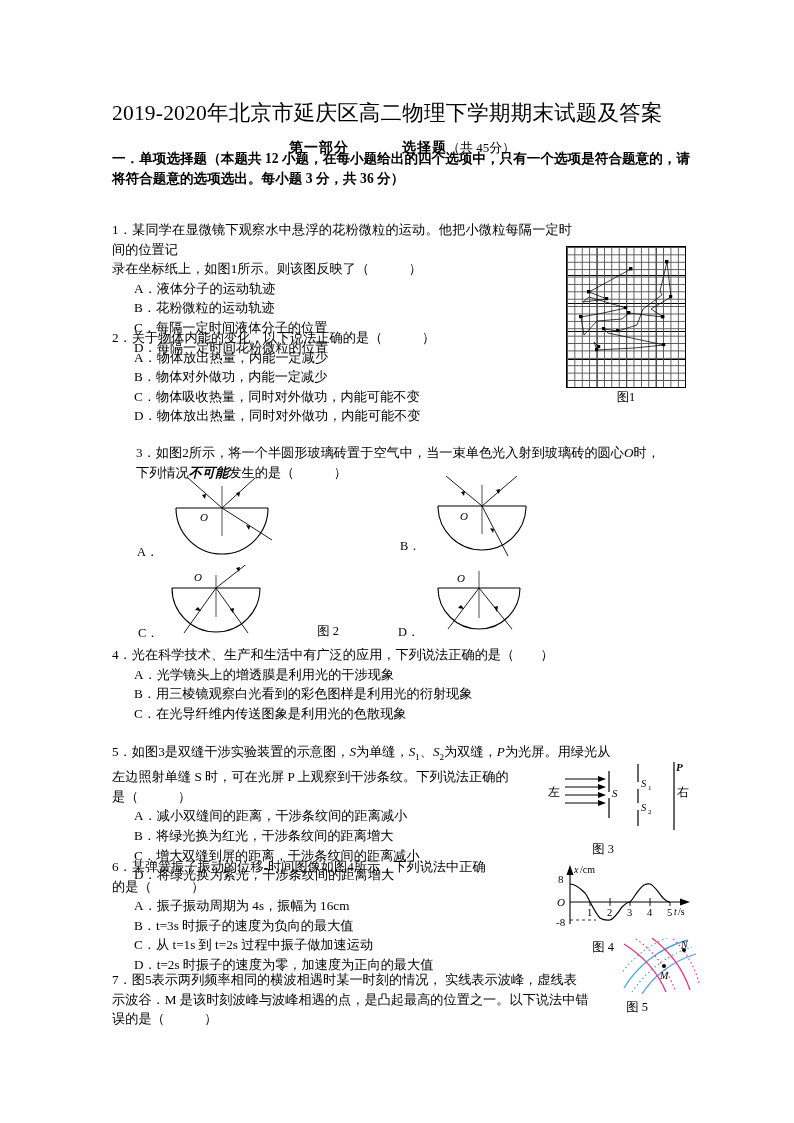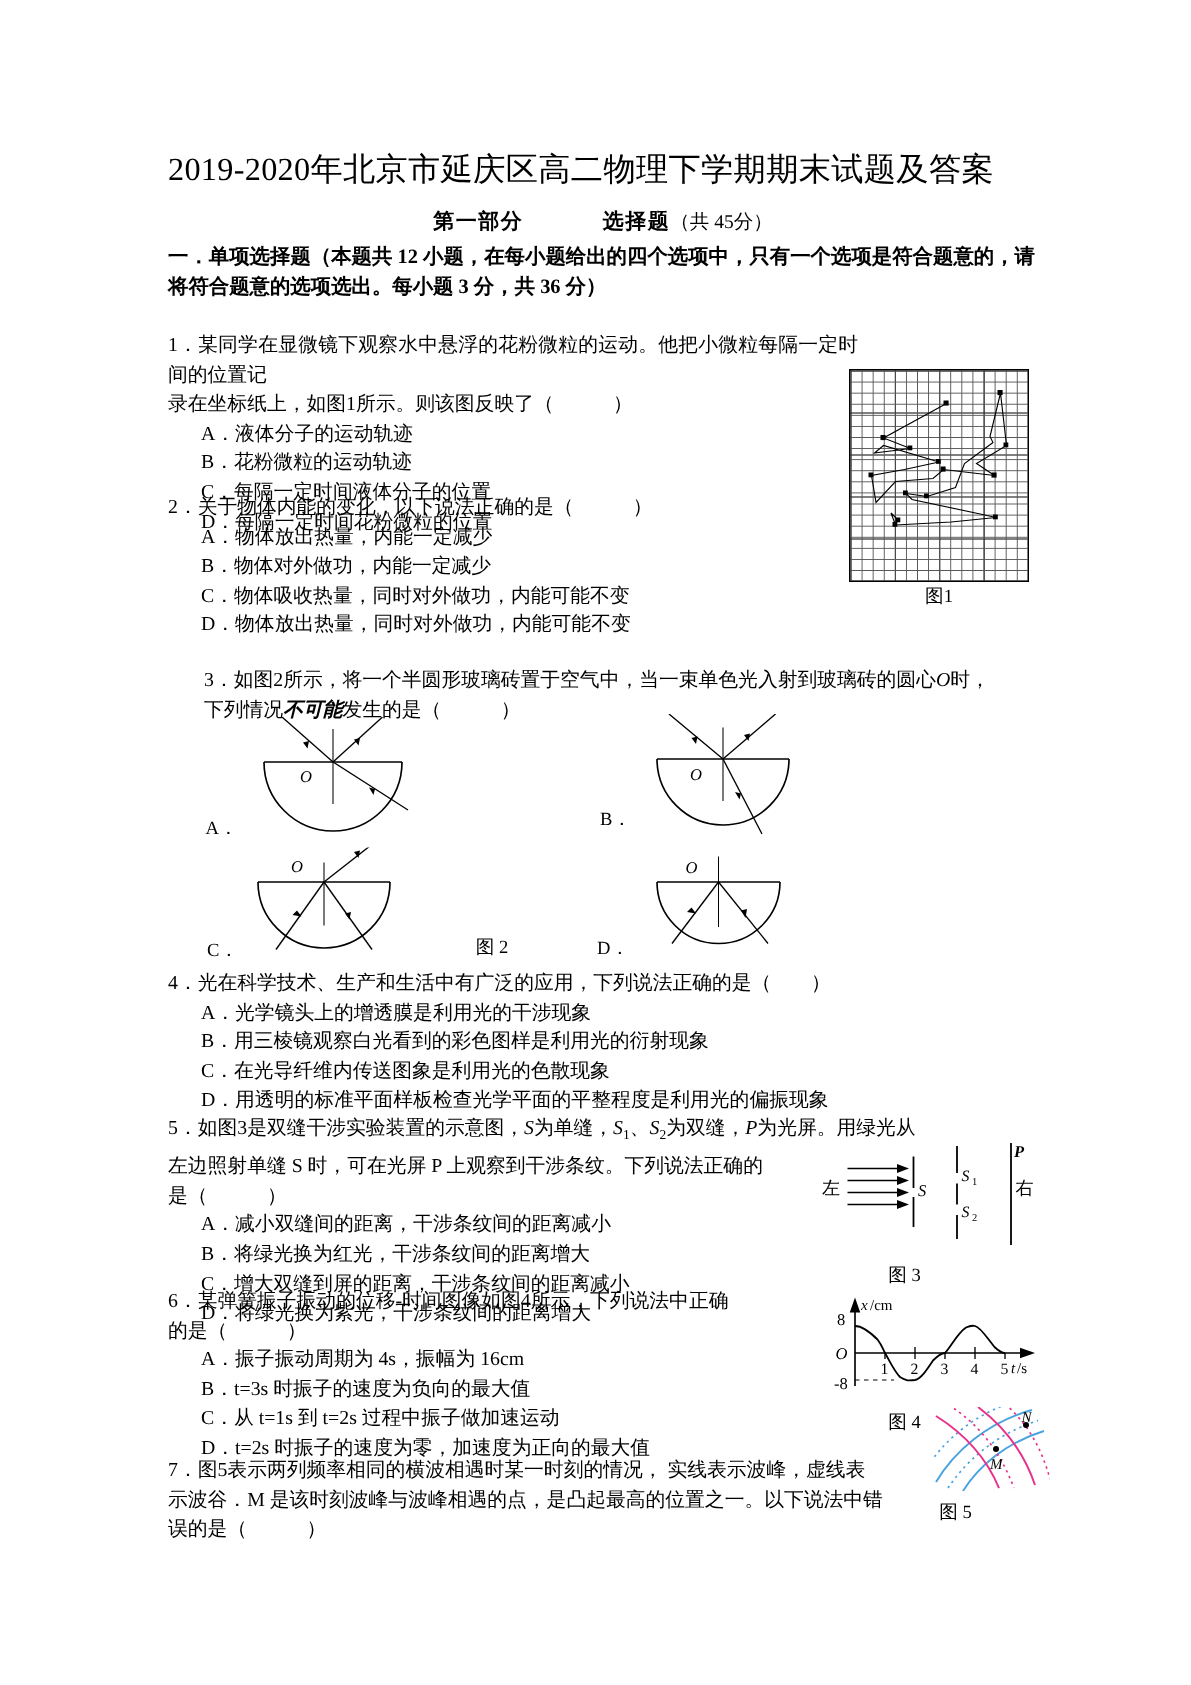--- a/index.html
+++ b/index.html
@@ -20,21 +20,21 @@
     font-family:"Liberation Serif", serif;
   }
   .part-line{
     position:absolute; left:112px; top:139px; width:580px;
     font-size:14px; text-align:center;
   }
   .part-line b{ font-weight:bold; letter-spacing:1px;}
   .part-line .sm{ font-size:13px; }
 
   .sect-intro{
-    position:absolute; left:112px; top:161px; width:578px;
+    position:absolute; left:112px; top:149px; width:578px;
     font-size:13.6px; font-weight:bold; line-height:19.5px;
     text-align:justify;
   }
 
   .q{ position:absolute; font-size:13.2px; line-height:19.6px; }
   .q .stem{ display:block; text-align:justify; }
   .opt{ display:block; padding-left:22px; }
   .ital{ font-style:italic; }
   .bold{ font-weight:bold;font-style:italic; }
   sub{ font-size:9px; }
@@ -185,21 +185,20 @@
 
   <div class="figcap" style="position:absolute; left:308px; top:622px; width:40px;">
     <span>图</span> <span>2</span>
   </div>
 
   <div class="q" style="left:112px; top:645px; width:578px;">
     <span class="stem">4．光在科学技术、生产和生活中有广泛的应用，下列说法正确的是（　　）</span>
     <span class="opt">A．光学镜头上的增透膜是利用光的干涉现象</span>
     <span class="opt">B．用三棱镜观察白光看到的彩色图样是利用光的衍射现象</span>
     <span class="opt">C．在光导纤维内传送图象是利用光的色散现象</span>
-    <span class="opt">D．用透明的标准平面样板检查光学平面的平整程度是利用光的偏振现象</span>
   </div>
 
   <div class="q" style="left:112px; top:742px; width:578px;">
     <span class="stem"><span>5．如图3是双缝干涉实验装置的示意图，</span><span class="ital">S</span><span>为单缝，</span><span class="ital">S</span><sub>1</sub><span>、</span><span class="ital">S</span><sub>2</sub><span>为双缝，</span><span class="ital">P</span><span>为光屏。用绿光从</span></span>
     <span class="stem" style="width:430px; display:block;">左边照射单缝 S 时，可在光屏 P 上观察到干涉条纹。下列说法正确的</span>
     <span class="stem">是（　　　）</span>
     <span class="opt">A．减小双缝间的距离，干涉条纹间的距离减小</span>
     <span class="opt">B．将绿光换为红光，干涉条纹间的距离增大</span>
     <span class="opt">C．增大双缝到屏的距离，干涉条纹间的距离减小</span>
     <span class="opt">D．将绿光换为紫光，干涉条纹间的距离增大</span>

